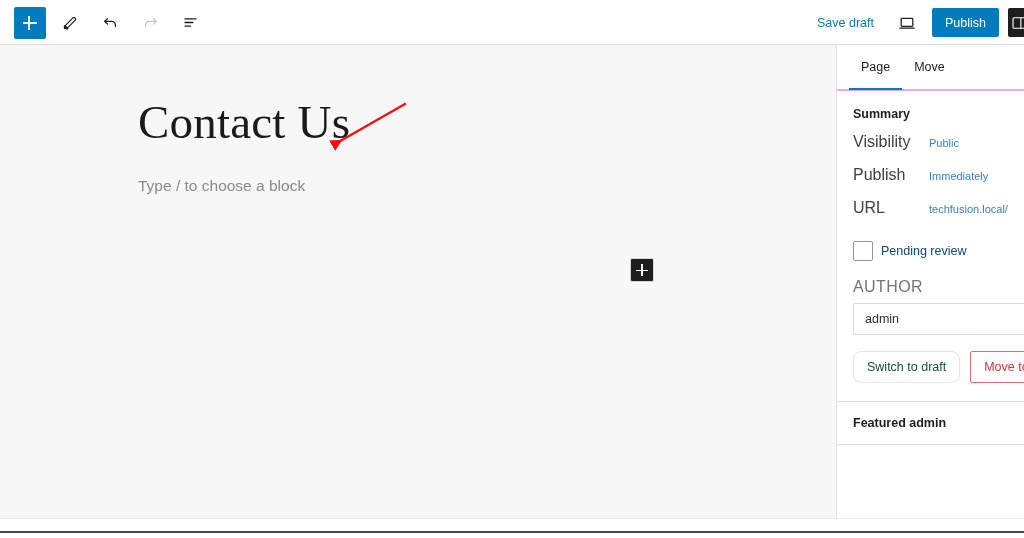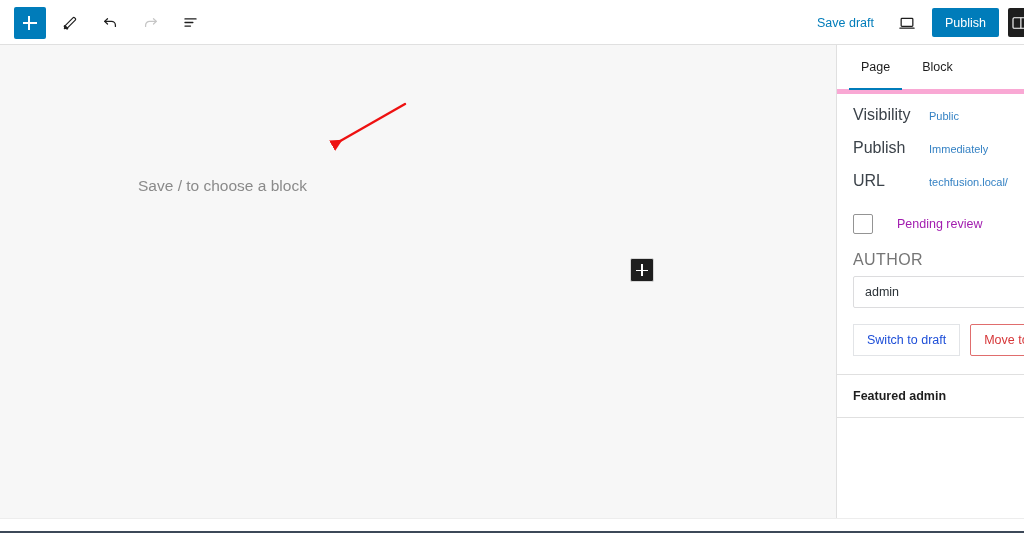--- a/index.html
+++ b/index.html
@@ -139,24 +139,23 @@
     position: absolute; left: 836px; top: 45px;
     width: 188px; height: 473px;
     background: #ffffff;
     border-left: 1px solid #e0e0e0;
     box-sizing: border-box;
     overflow: hidden;
   }
   .tabs {
     position: relative;
     height: 44px;
-    border-bottom: 5px solid #f9a8d4;
+    border-bottom: 2px solid #f9a8d4;
     display: flex; align-items: stretch;
     padding-left: 12px;
-    gap: 8px;
   }
   .tab {
     position: relative;
     display: flex; align-items: center;
     padding: 0 12px;
     font-size: 12.5px;
     color: #1e1e1e;
     cursor: pointer;
     background: transparent; border: none;
     font-family: "Liberation Sans", sans-serif;
@@ -193,22 +192,22 @@
   }
   .checkbox {
     width: 18px; height: 18px;
     border: 1px solid #949494;
     border-radius: 2px;
     background: #ffffff;
     cursor: pointer;
     flex: none;
   }
   .pending-label {
-    margin-left: 24px;
-    font-size: 12.5px; color: #a21caf;
+    margin-left: 8px;
+    font-size: 12.5px; color: #0c4a6e;
     cursor: pointer;
   }
   .author-label {
     padding: 12px 16px 0 16px;
     font-size: 16px; color: #757575;
     letter-spacing: 0.4px;
     text-transform: uppercase;
   }
   .author-select {
     margin: 7px 16px 0 16px;
@@ -225,23 +224,23 @@
   }
   .action-row {
     display: flex; align-items: center;
     padding: 16px 0 0 16px;
     gap: 10px;
   }
   .btn-draft {
     height: 32px; padding: 0 13px;
     border: 1px solid #e2e4e7;
     background: #ffffff;
-    color: #1d4ed8;
+    color: #14532d;
     font-size: 12.5px;
-    border-radius: 0;
+    border-radius: 8px;
     cursor: pointer; white-space: nowrap;
     font-family: "Liberation Sans", sans-serif;
   }
   .btn-trash {
     height: 32px; padding: 0 13px;
     border: 1px solid #e06d6d;
     background: #ffffff;
     color: #d63638;
     font-size: 12.5px;
     border-radius: 2px;
@@ -338,22 +337,23 @@
         <svg class="icon-svg" width="18" height="18" viewBox="0 0 24 24">
           <rect x="4" y="5" width="16" height="14" rx="1.5" fill="none" stroke="#ffffff" stroke-width="1.5"></rect>
           <path d="M14.5 5v14" stroke="#ffffff" stroke-width="1.5"></path>
         </svg>
       </div>
     </div>
   </div>
 
   <div class="canvas">
 
-
-    <div class="block-placeholder">Save / to choose a block</div>
+    <div class="post-title">Contact Us</div>
+
+    <div class="block-placeholder">Type / to choose a block</div>
 
     <div class="canvas-inserter">
       <span class="plus-wrap">
         <span class="plus-h"></span>
           <span class="plus-v"></span>
       </span>
     </div>
 
     <svg class="annotation-arrow" viewBox="0 0 100 70">
       <defs>
@@ -362,23 +362,24 @@
         </marker>
       </defs>
       <line x1="85" y1="9" x2="15" y2="49" stroke="#ee1111" stroke-width="2.4" stroke-linecap="round" marker-end="url(#arrowhead)"></line>
     </svg>
   </div>
 
   <div class="sidebar">
 
     <div class="tabs">
       <button class="tab active">Page</button>
-      <button class="tab">Block</button>
-    </div>
-
+      <button class="tab">Move</button>
+    </div>
+
+    <div class="panel-heading">Summary</div>
 
     <div class="summary-rows">
 
       <div class="summary-row">
         <div class="summary-label">Visibility</div>
         <div class="summary-value">Public</div>
       </div>
 
       <div class="summary-row">
         <div class="summary-label">Publish</div>

